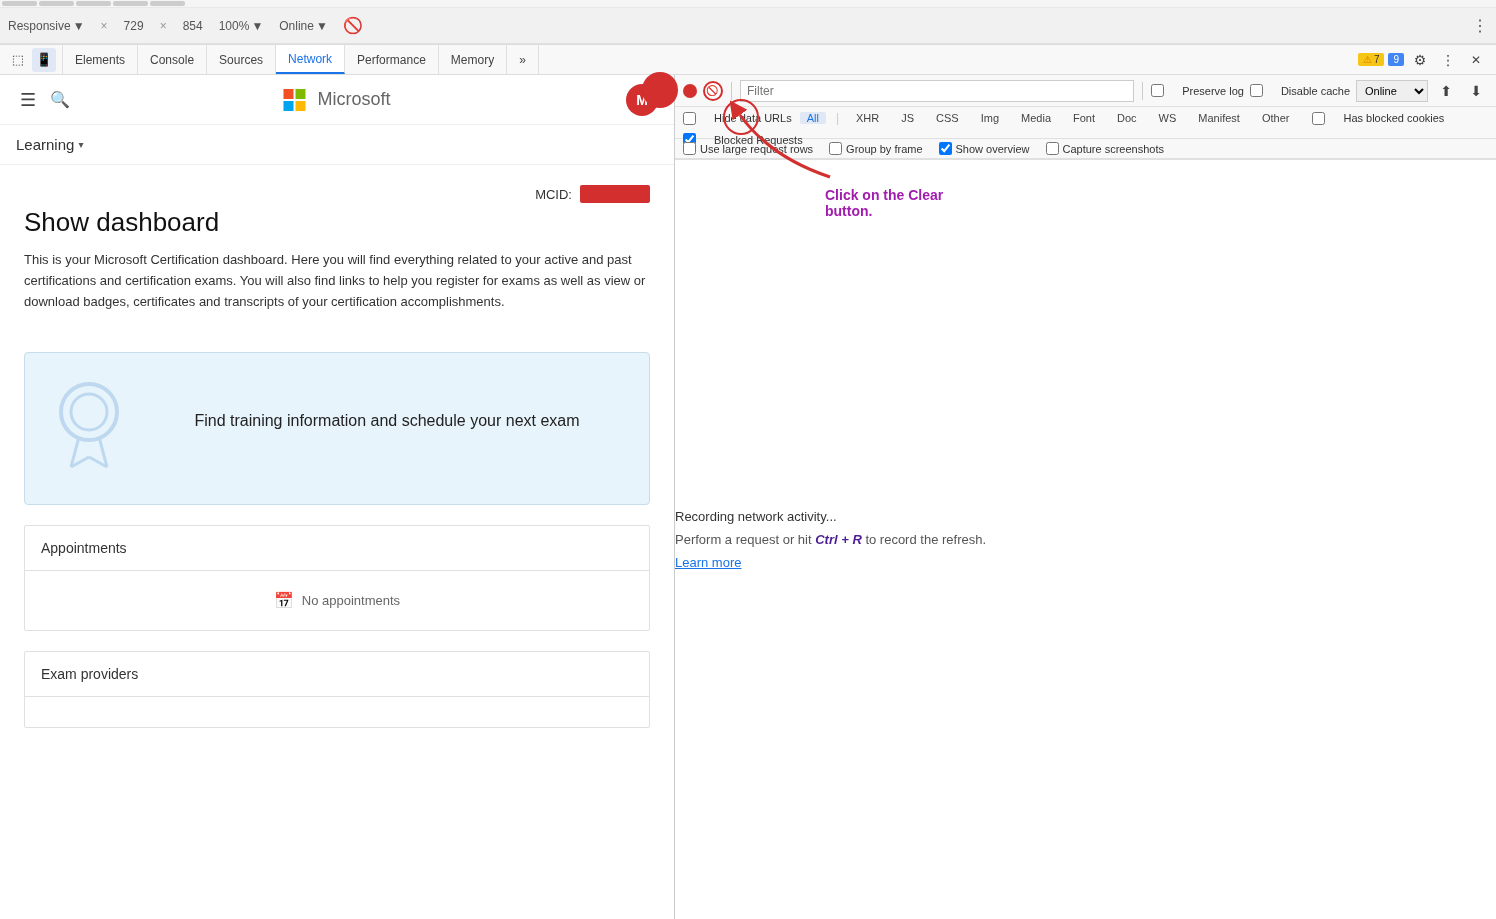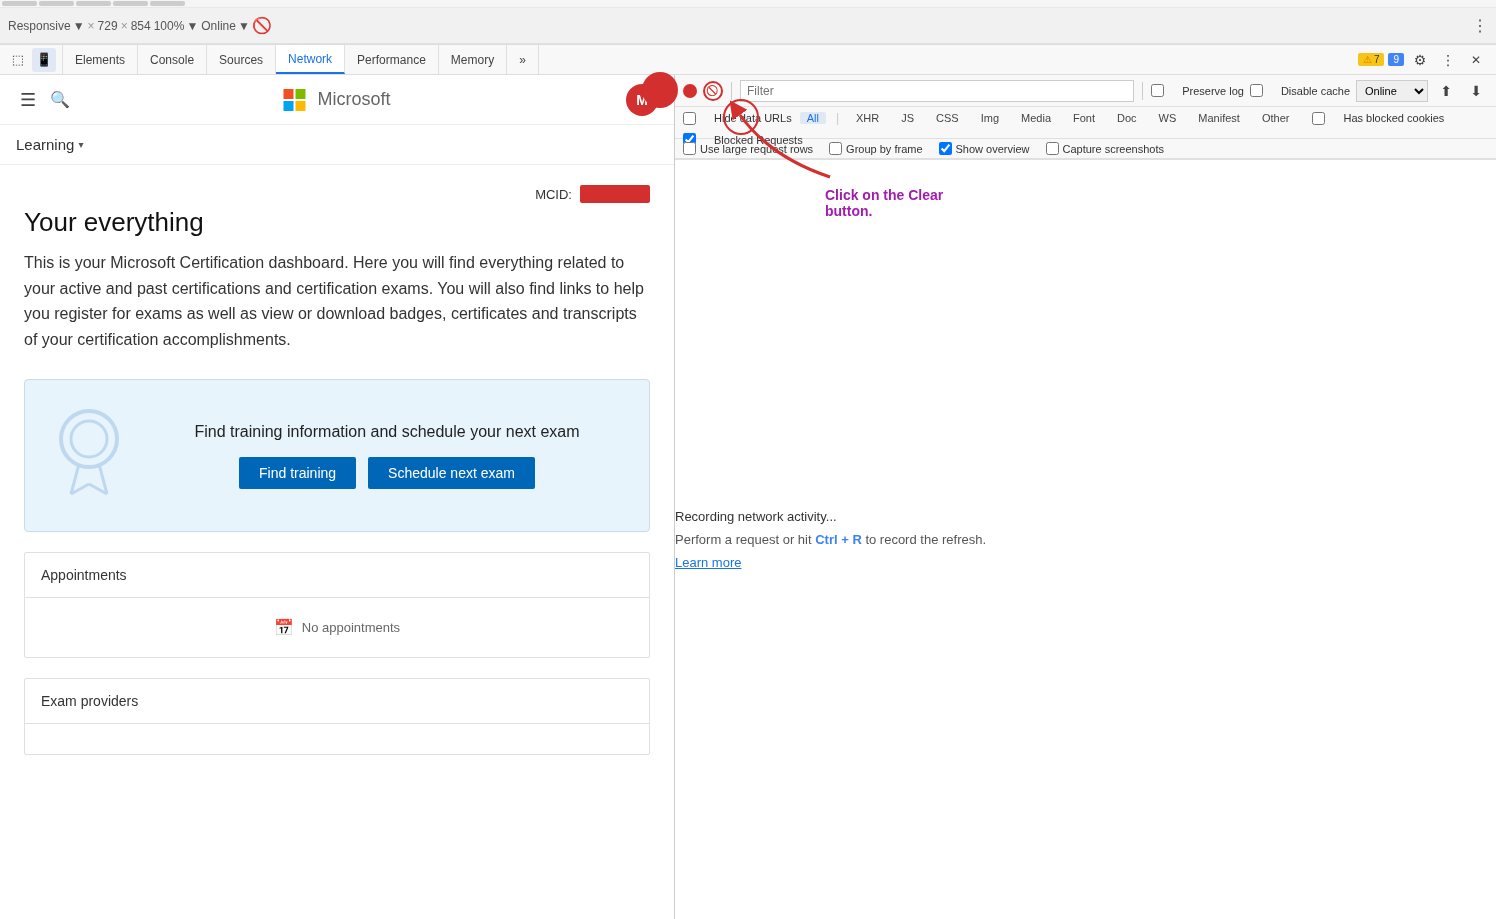--- a/index.html
+++ b/index.html
@@ -1,20 +1,20 @@
 <!DOCTYPE html>
 <html><head>
   <meta charset="utf-8">
   <style>
     * { box-sizing: border-box; margin: 0; padding: 0; }
     body { font-family: 'Segoe UI', Arial, sans-serif; font-size: 14px; background: #fff; display: flex; flex-direction: column; height: 919px; overflow: hidden; }
 
     
     .browser-chrome { background: #f1f1f1; border-bottom: 1px solid #ddd; }
-    .browser-toolbar { display: flex; align-items: center; padding: 0 8px; height: 36px; gap: 3px; font-size: 12px; color: #333; border-bottom: 1px solid #e0e0e0; }
+    .browser-toolbar { display: flex; align-items: center; padding: 0 8px; height: 36px; gap: 16px; font-size: 12px; color: #333; border-bottom: 1px solid #e0e0e0; }
     .browser-toolbar span { color: #555; }
     .browser-toolbar .responsive { display: flex; align-items: center; gap: 2px; }
     .browser-toolbar .separator { color: #999; }
     .browser-toolbar .dots-btn { margin-left: auto; cursor: pointer; font-size: 16px; color: #555; }
 
     
     .devtools-tabs { display: flex; align-items: center; height: 30px; background: #f8f8f8; border-bottom: 1px solid #ddd; font-size: 12px; }
     .devtools-tab { padding: 0 12px; height: 100%; display: flex; align-items: center; cursor: pointer; color: #444; border-right: 1px solid #e0e0e0; }
     .devtools-tab.active { background: #fff; border-bottom: 2px solid #1a73e8; color: #1a73e8; font-weight: 500; }
 
@@ -40,21 +40,21 @@
     .site-nav { padding: 0 16px; height: 40px; display: flex; align-items: center; border-bottom: 1px solid #eee; }
     .nav-learning { display: flex; align-items: center; gap: 4px; font-size: 15px; color: #333; cursor: pointer; }
     .nav-learning-arrow { font-size: 10px; color: #555; }
 
     
     .page-content { padding: 20px 24px; flex: 1; }
     .mcid-row { display: flex; justify-content: flex-end; align-items: center; gap: 8px; margin-bottom: 4px; font-size: 13px; color: #333; }
     .mcid-value { background: #d32f2f; color: #d32f2f; width: 70px; height: 18px; border-radius: 2px; }
     .edit-cert-link { color: #0067b8; text-decoration: none; font-size: 13px; display: block; text-align: right; margin-bottom: 16px; cursor: pointer; }
     .dashboard-title { font-size: 26px; font-weight: 300; color: #111; margin-bottom: 12px; }
-    .dashboard-desc { font-size: 16px; color: #333; line-height: 1.6; margin-bottom: 27px; }
+    .dashboard-desc { font-size: 13px; color: #333; line-height: 1.6; margin-bottom: 40px; }
 
     
     .training-card { background: #e8f4fb; border: 1px solid #c8dde9; border-radius: 4px; padding: 24px; display: flex; align-items: center; gap: 20px; margin-bottom: 20px; }
     .training-card-icon { flex-shrink: 0; }
     .training-card-body { flex: 1; text-align: center; }
     .training-card-title { font-size: 16px; color: #222; margin-bottom: 16px; }
     .training-card-buttons { display: flex; gap: 12px; justify-content: center; }
     .btn-primary { background: #0067b8; color: white; border: none; padding: 8px 20px; font-size: 14px; cursor: pointer; border-radius: 2px; }
 
     
@@ -89,21 +89,21 @@
     .dt-option { display: flex; align-items: center; gap: 4px; font-size: 11px; color: #333; cursor: pointer; }
     .dt-option input { margin: 0; cursor: pointer; }
 
     
     .timeline-ruler { height: 28px; background: #f8f8f8; border-bottom: 1px solid #e0e0e0; display: flex; align-items: flex-end; padding: 0 0 4px 0; overflow: hidden; position: relative; }
 
     
     .network-empty { flex: 1; display: flex; flex-direction: column; justify-content: center; color: #666; gap: 8px; }
     .network-empty-main { font-size: 13px; color: #333; }
     .network-empty-sub { font-size: 13px; color: #555; }
-    .network-empty-sub strong { color: #3b82f6; }
+    .network-empty-sub strong { color: #4c1d95; font-style: italic; }
     .network-learn-more { color: #1a73e8; text-decoration: underline; cursor: pointer; font-size: 13px; }
 
     
     .badge-svg { opacity: 0.3; }
 
     .browser-scrollbar-area { height: 8px; background: #f5f5f5; border-bottom: 1px solid #e8e8e8; display: flex; align-items: center; padding: 0 2px; gap: 2px; }
     .scrollbar-tab { width: 35px; height: 5px; background: #ccc; border-radius: 2px; }
 
     .clear-btn-circle { width: 20px; height: 20px; border-radius: 50%; border: 2px solid #888; background: white; display: flex; align-items: center; justify-content: center; cursor: pointer; font-size: 10px; color: #888; position: relative; }
     .clear-btn-circle.highlighted-red { border-color: #d32f2f; }
@@ -212,40 +212,36 @@
       </div>
     </div>
 
     <div class="page-content">
 
       <div class="mcid-row">
         <span>MCID:</span>
         <div class="mcid-value"></div>
       </div>
 
-      <h1 class="dashboard-title">Your everything</h1>
+      <h1 class="dashboard-title">Show dashboard</h1>
       <p class="dashboard-desc">This is your Microsoft Certification dashboard. Here you will find everything related to your active and past certifications and certification exams. You will also find links to help you register for exams as well as view or download badges, certificates and transcripts of your certification accomplishments.</p>
 
       <div class="training-card">
         <div class="training-card-icon">
           <svg class="badge-svg" width="80" height="100" viewBox="0 0 80 100">
             <circle cx="40" cy="35" r="28" fill="none" stroke="#5b9bd5" stroke-width="4"></circle>
             <circle cx="40" cy="35" r="18" fill="none" stroke="#5b9bd5" stroke-width="3"></circle>
             <line x1="30" y1="60" x2="22" y2="90" stroke="#5b9bd5" stroke-width="3"></line>
             <line x1="50" y1="60" x2="58" y2="90" stroke="#5b9bd5" stroke-width="3"></line>
             <line x1="22" y1="90" x2="40" y2="80" stroke="#5b9bd5" stroke-width="3"></line>
             <line x1="58" y1="90" x2="40" y2="80" stroke="#5b9bd5" stroke-width="3"></line>
           </svg>
         </div>
         <div class="training-card-body">
           <p class="training-card-title">Find training information and schedule your next exam</p>
-          <div class="training-card-buttons">
-            <button class="btn-primary">Find training</button>
-            <button class="btn-primary">Schedule next exam</button>
-          </div>
         </div>
       </div>
 
       <div class="section-box">
         <div class="section-header">Appointments</div>
         <div class="section-body">
           <span class="calendar-icon">📅</span>
           <span>No appointments</span>
         </div>
       </div>

